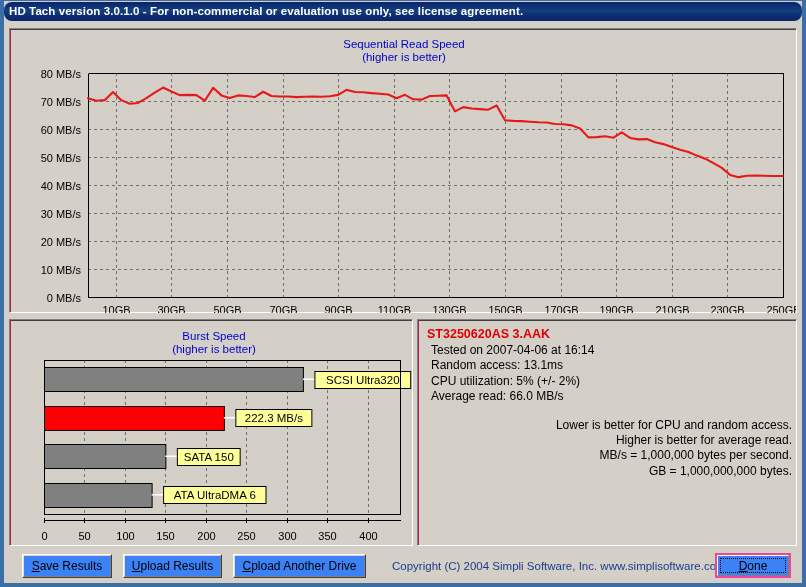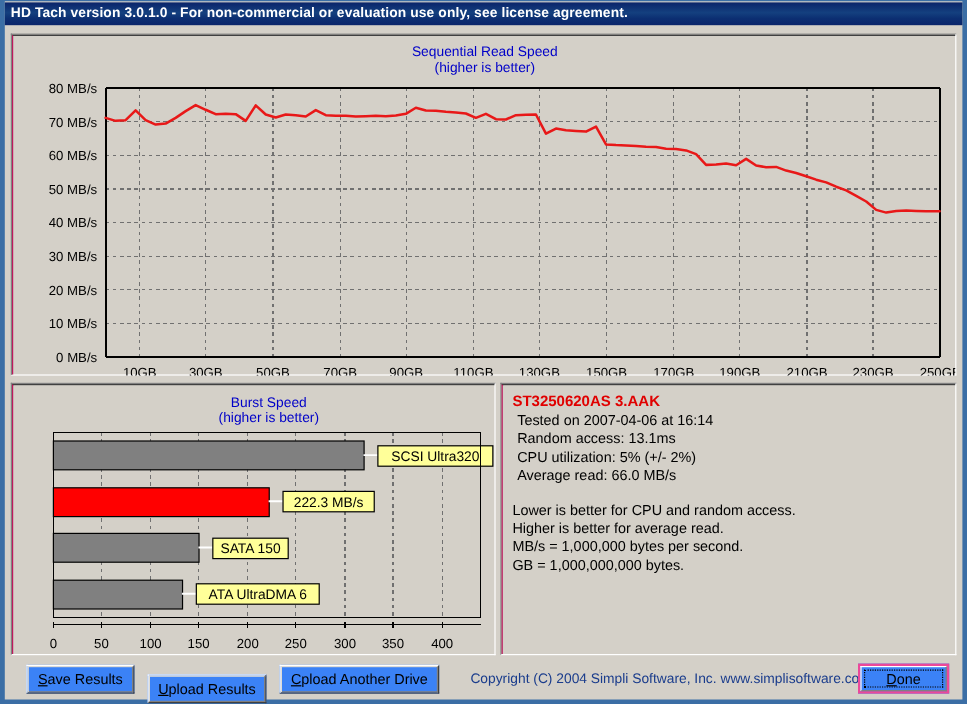--- a/index.html
+++ b/index.html
@@ -39,20 +39,21 @@
     background: linear-gradient(to bottom, #0a246a 0%, #14407f 45%, #0c2f72 70%, #0a246a 100%);
     color: #ffffff;
     font-size: 11.5px;
     font-weight: bold;
     line-height: 19px;
     padding-left: 5px;
     box-sizing: border-box;
     white-space: nowrap;
     overflow: hidden;
     letter-spacing: 0.1px;
+    border-radius: 8px;
   }
 
   
   .panel {
     position: absolute;
     background: #d4d0c8;
     border-top: 1px solid #808080;
     border-left: 1px solid #808080;
     border-right: 1px solid #ffffff;
     border-bottom: 1px solid #ffffff;
@@ -73,21 +74,21 @@
   
   .chart-title {
     position: absolute;
     text-align: center;
     color: #0000c8;
     font-size: 11.5px;
     line-height: 13px;
     white-space: nowrap;
   }
   #seq-title   { left: 0; top: 8px; width: 786px; }
-  #burst-title { left: 12px; top: 9px; width: 402px; }
+  #burst-title { left: 2px; top: 9px; width: 402px; }
 
   
   svg { display: block; }
   #seq-svg   { position: absolute; left: 1px; top: 1px; }
   #burst-svg { position: absolute; left: 1px; top: 1px; }
 
   .axis-text {
     font-family: "Liberation Sans", sans-serif;
     font-size: 11px;
     fill: #000000;
@@ -139,21 +140,21 @@
   }
   .drive-id {
     color: #e00000;
     font-weight: bold;
     font-size: 12.5px;
     display: block;
     margin-bottom: 1px;
   }
   .info-line { display: block; padding-left: 4px; }
   .info-gap  { display: block; height: 14px; }
-  .info-note { display: block; }
+  .info-note { display: block; text-align: right; }
 
   
   .btn {
     position: absolute;
     background: #3b82f6;
     border-top: 1px solid #ffffff;
     border-left: 1px solid #ffffff;
     border-right: 1px solid #404040;
     border-bottom: 1px solid #404040;
     box-sizing: border-box;
@@ -171,21 +172,21 @@
     border-left: 1px solid #dfdcd5;
     border-right: 1px solid #808080;
     border-bottom: 1px solid #808080;
     box-sizing: border-box;
     display: flex;
     align-items: center;
     justify-content: center;
   }
   .btn u { text-decoration: underline; }
   #btn-save    { left: 22px;  top: 554px; width: 90px;  height: 24px; }
-  #btn-upload  { left: 123px; top: 554px; width: 99px;  height: 24px; margin-top: 8px; }
+  #btn-upload  { left: 123px; top: 554px; width: 99px;  height: 24px; }
   #btn-compare { left: 233px; top: 554px; width: 133px; height: 24px; }
   #btn-done    { left: 715px; top: 553px; width: 76px;  height: 25px; border: 2px solid #ec4899; }
   #btn-done .inner {
     border-top: 1px solid #ffffff;
     border-left: 1px solid #ffffff;
     border-right: 1px solid #808080;
     border-bottom: 1px solid #808080;
   }
   #btn-done .focus {
     position: absolute;

